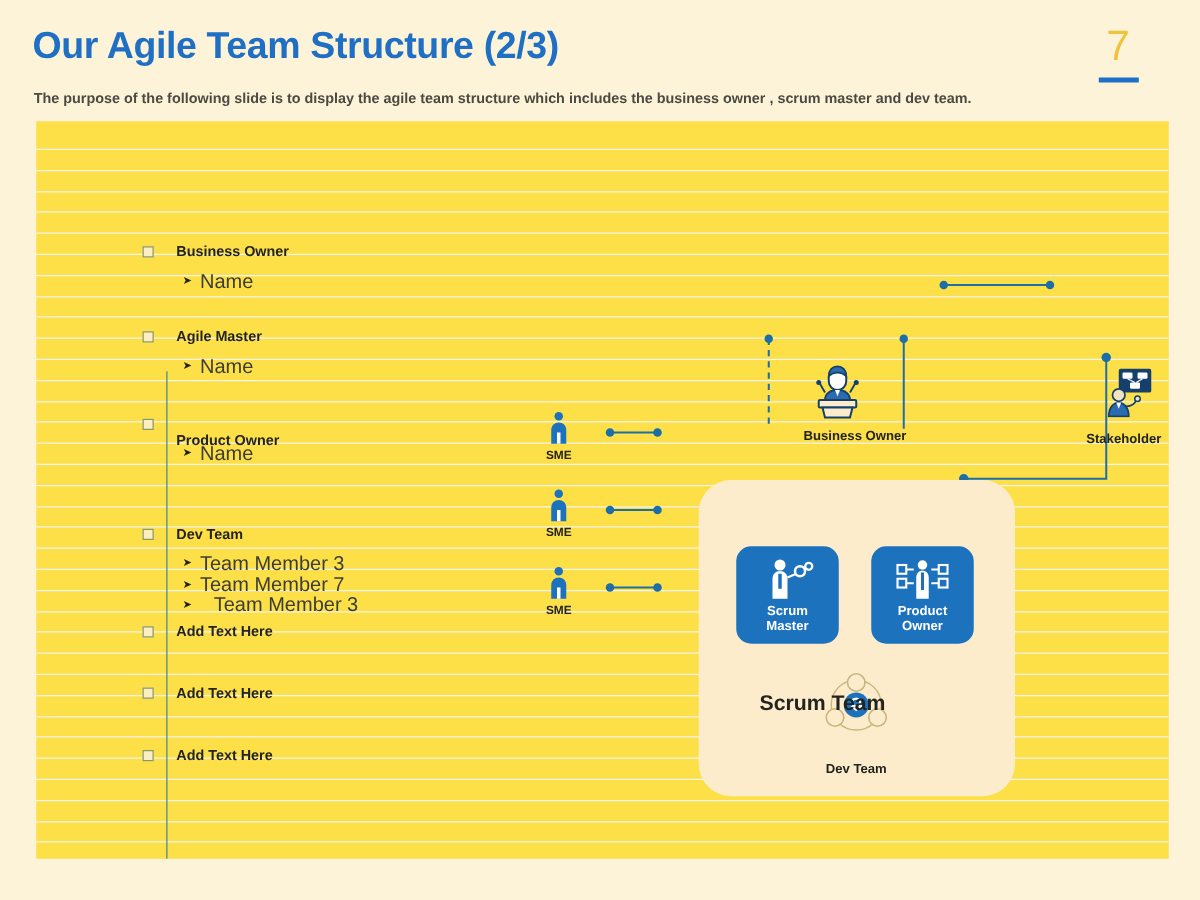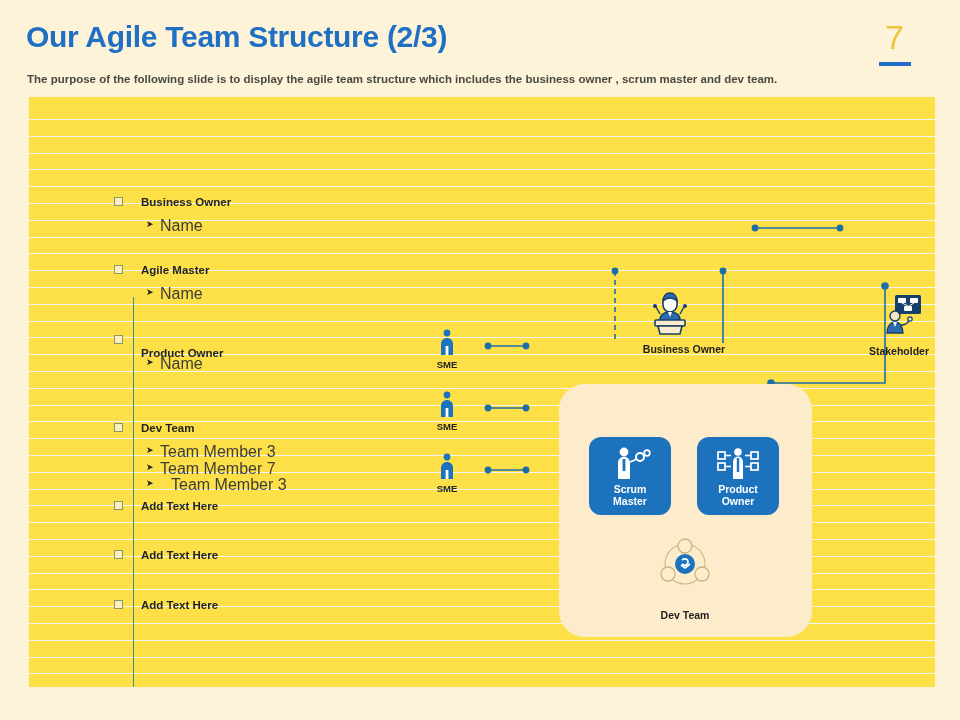--- a/index.html
+++ b/index.html
@@ -408,15 +408,16 @@
           <circle cx="29" cy="30" r="10" fill="#1c72bd"></circle>
           <path d="M26 26c3-2 6-1 6 2s-3 4-6 2" fill="none" stroke="#ffffff" stroke-width="1.7"></path>
           <path d="M25 31l4 3 5-4" fill="none" stroke="#ffffff" stroke-width="1.7"></path>
         </svg>
       </div>
       <div class="node-caption" style="left:596px; top:512px; width:120px;">Dev Team</div>
 
     </div>
   </div>
 
+  <div id="scrum-team-caption">Scrum Team</div>
 
 
 </div>
 
 </body></html>

